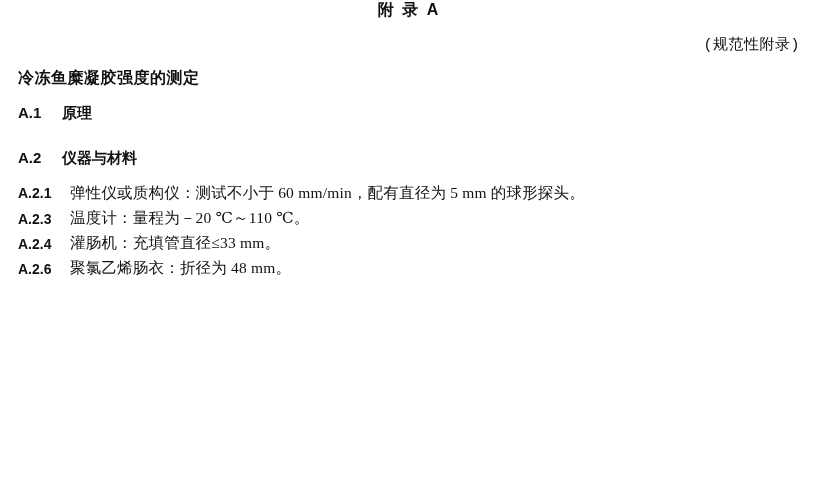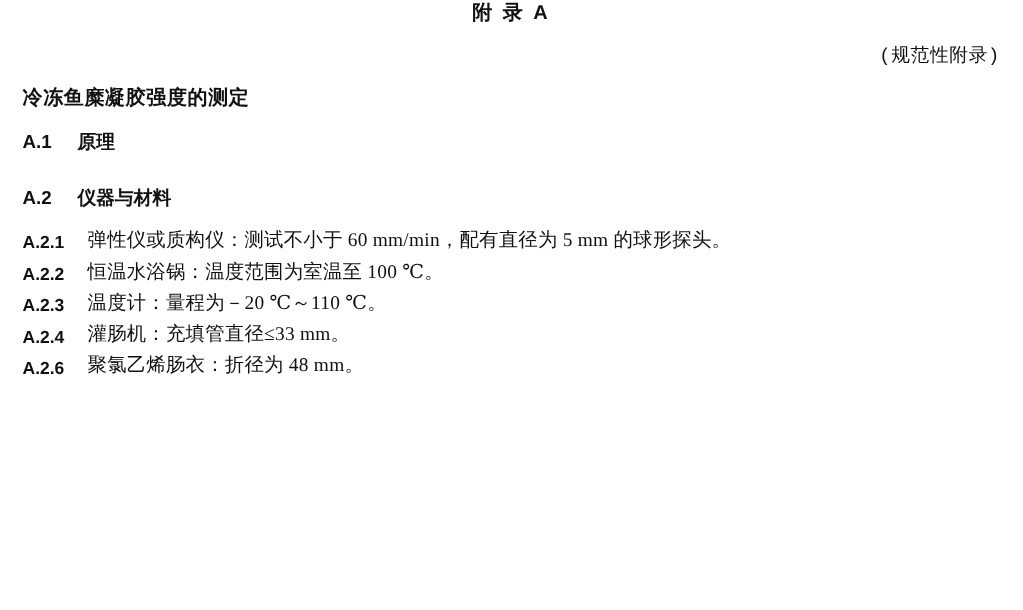--- a/index.html
+++ b/index.html
@@ -100,24 +100,20 @@
   <div class="section-head s2">
     <span class="num">A.2</span><span>仪器与材料</span>
   </div>
 
   <div class="item-list">
     <div class="item">
       <span class="inum">A.2.1</span>
       <span class="itext">弹性仪或质构仪：测试不小于 60 mm/min，配有直径为 5 mm 的球形探头。</span>
     </div>
     <div class="item">
-      <span class="inum">A.2.2</span>
-      <span class="itext">恒温水浴锅：温度范围为室温至 100 ℃。</span>
-    </div>
-    <div class="item">
       <span class="inum">A.2.3</span>
       <span class="itext">温度计：量程为－20 ℃～110 ℃。</span>
     </div>
     <div class="item">
       <span class="inum">A.2.4</span>
       <span class="itext">灌肠机：充填管直径≤33 mm。</span>
     </div>
     <div class="item">
       <span class="inum">A.2.6</span>
       <span class="itext">聚氯乙烯肠衣：折径为 48 mm。</span>

